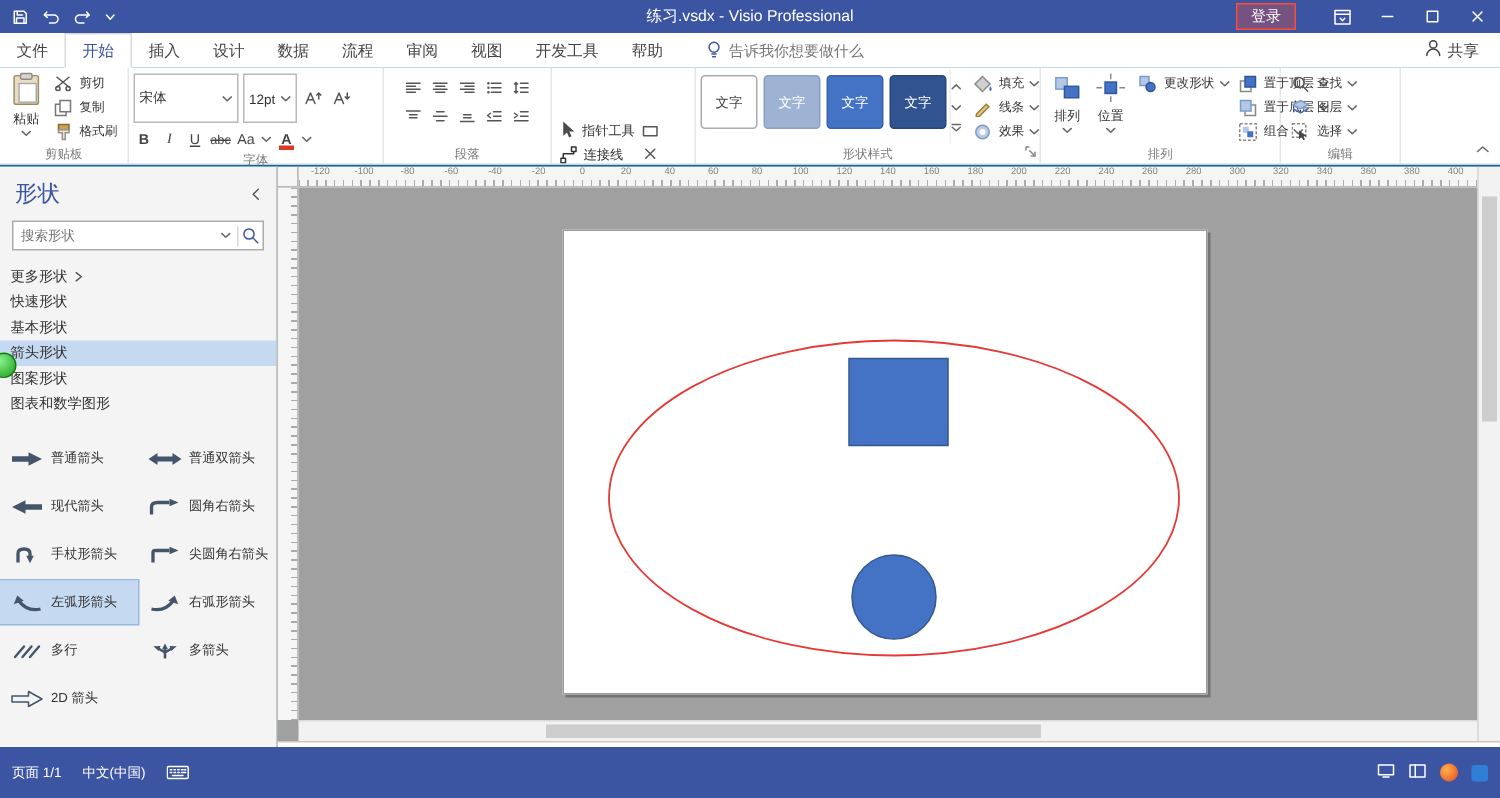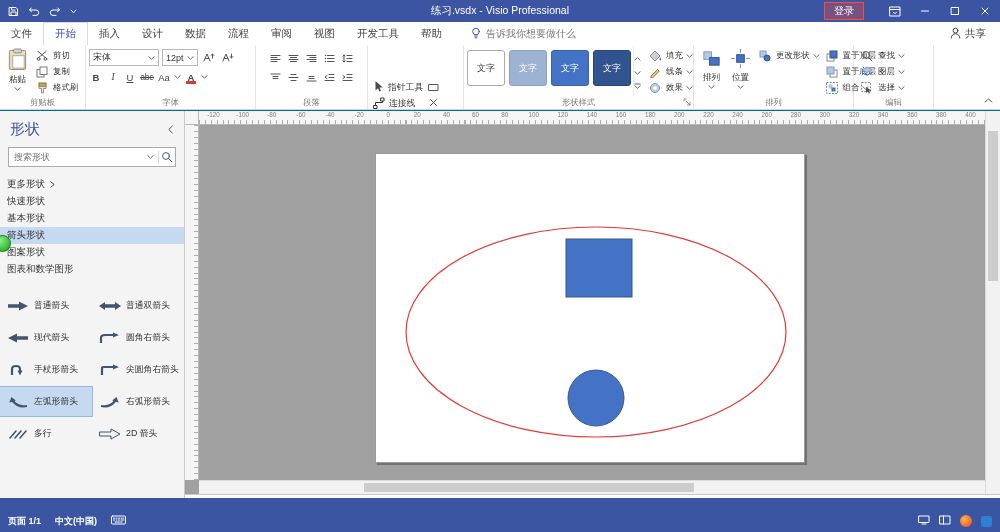--- a/index.html
+++ b/index.html
@@ -29,21 +29,21 @@
   .rgroup{border-right:1px solid #e5e5e5;display:flex;flex-direction:column;padding:1px 3px 0;position:relative;}
   .glabel{height:13px;line-height:13px;text-align:center;font-size:8.3px;color:#7a7a7a;}
   .g-body{flex:1;display:flex;}
   .bigbtn{display:flex;flex-direction:column;align-items:center;padding:2px 4px 0;gap:1px;font-size:8.6px;color:#333;}
   .mini-col{display:flex;flex-direction:column;gap:1px;padding-top:2px;}
   .mrow{display:flex;align-items:center;gap:3px;font-size:8.4px;color:#333;height:15px;padding:0 2px;white-space:nowrap;}
   .rbtn-s{display:inline-flex;align-items:center;justify-content:center;width:16px;height:14px;color:#555;}
   .caret{display:inline-flex;color:#666;}
   .g-clip{width:86px}.g-font{width:170px}.g-para{width:112px}.g-tools{width:96px}
   .g-styles{width:230px}.g-arrange{width:160px}.g-edit{width:80px}
-  .combo{height:17px;border:1px solid #b9b9b9;background:#fff;display:flex;align-items:center;justify-content:space-between;padding:0 3px;font-size:9px;color:#333;}
+  .combo{height:33px;border:1px solid #b9b9b9;background:#fff;display:flex;align-items:center;justify-content:space-between;padding:0 3px;font-size:9px;color:#333;}
   .w70{width:70px}.w36{width:36px}
   .font-body{flex-direction:column;gap:4px;padding-top:3px;}
   .frow{display:flex;align-items:center;gap:3px;}
   .fbtn{min-width:14px;height:14px;display:inline-flex;align-items:center;justify-content:center;font-size:9.5px;color:#444;}
   .fb-b{font-weight:bold}
   .fb-i{font-style:italic;font-family:"Liberation Serif",serif}
   .fb-u{text-decoration:underline}
   .fb-s{text-decoration:line-through;font-size:8.5px}
   .fb-color{position:relative;font-weight:bold;}
   .fb-color::after{content:"";position:absolute;left:2px;right:2px;bottom:0;height:3px;background:#d83b2b;}
@@ -103,21 +103,21 @@
   .vthumb{position:absolute;left:2px;right:2px;top:20px;height:150px;background:#cdcdcd;}
   .hscroll{position:absolute;left:14px;right:15px;bottom:20px;height:14px;background:#f2f2f2;border-top:1px solid #dadada;}
   .hthumb{position:absolute;top:2px;bottom:2px;left:165px;width:330px;background:#cdcdcd;}
   .scroll-corner{position:absolute;right:0;bottom:20px;width:15px;height:14px;background:#f2f2f2;border-left:1px solid #dadada;}
   .pagetabs{position:absolute;left:0;right:0;bottom:0;height:20px;background:#fff;border-top:1px solid #c9c9c9;display:flex;align-items:center;gap:12px;padding-left:16px;font-size:9.5px;z-index:3;}
   .ptab{color:var(--accent,#3b55a3);font-weight:bold;}
   .allbtn{display:flex;align-items:center;gap:3px;color:#444;}
   .addpage{color:#666;display:inline-flex;}
 
   
-  .statusbar{position:absolute;left:0;right:0;bottom:0;height:18px;background:var(--statusbar_bg,#3b55a3);color:#fff;display:flex;align-items:flex-start;gap:14px;padding:17px 8px;font-size:9px;z-index:6;font-weight:bold;}
+  .statusbar{position:absolute;left:0;right:0;bottom:0;height:18px;background:var(--statusbar_bg,#3b55a3);color:#fff;display:flex;align-items:center;gap:14px;padding:17px 8px;font-size:9px;z-index:6;}
   .sb-item{display:flex;align-items:center;gap:4px;}
   .sb-right{margin-left:auto;display:flex;align-items:center;gap:9px;}
   .badge-orange{width:12px;height:12px;border-radius:50%;background:radial-gradient(circle at 35% 35%,#ffb24d,#e8471f);}
   .badge-blue{width:11px;height:11px;background:#2f7fd6;border-radius:2px;}
 </style>
 </head>
 <body>
 
 <div class="app">
 
@@ -759,20 +759,31 @@
             </span>
             <span class="slabel">右弧形箭头</span>
           </div>
           <div class="sitem">
             <span class="sicon">
               <svg width="24" height="12" viewBox="0 0 24 12" fill="none" stroke="currentColor" stroke-width="1" stroke-linecap="round" stroke-linejoin="round">
                 <path d="M4 10 L10 3 M9 10 L15 3 M14 10 L20 3" stroke-width="1.6"></path>
               </svg>
             </span>
             <span class="slabel">多行</span>
+          </div>
+          <div class="sitem">
+            <span class="sicon">
+              <svg width="24" height="12" viewBox="0 0 24 12" fill="none" stroke="currentColor">
+                <path d="M12 11 V4.5 M12 7 L7 4 M12 7 L17 4" stroke-width="1.7"></path>
+                <path d="M10 4.8 L12 1 L14 4.8 Z" fill="currentColor" stroke="none"></path>
+                <path d="M7.8 6 L4.2 2.8 L9 2.6 Z" fill="currentColor" stroke="none"></path>
+                <path d="M16.2 6 L19.8 2.8 L15 2.6 Z" fill="currentColor" stroke="none"></path>
+              </svg>
+            </span>
+            <span class="slabel">多箭头</span>
           </div>
           <div class="sitem">
             <span class="sicon">
               <svg width="24" height="12" viewBox="0 0 24 12" fill="none" stroke="currentColor" stroke-width="1" stroke-linecap="round" stroke-linejoin="round">
                 <path d="M2 4 H13 V1 L22 6 L13 11 V8 H2 Z"></path>
               </svg>
             </span>
             <span class="slabel">2D 箭头</span>
           </div>
         </div>

